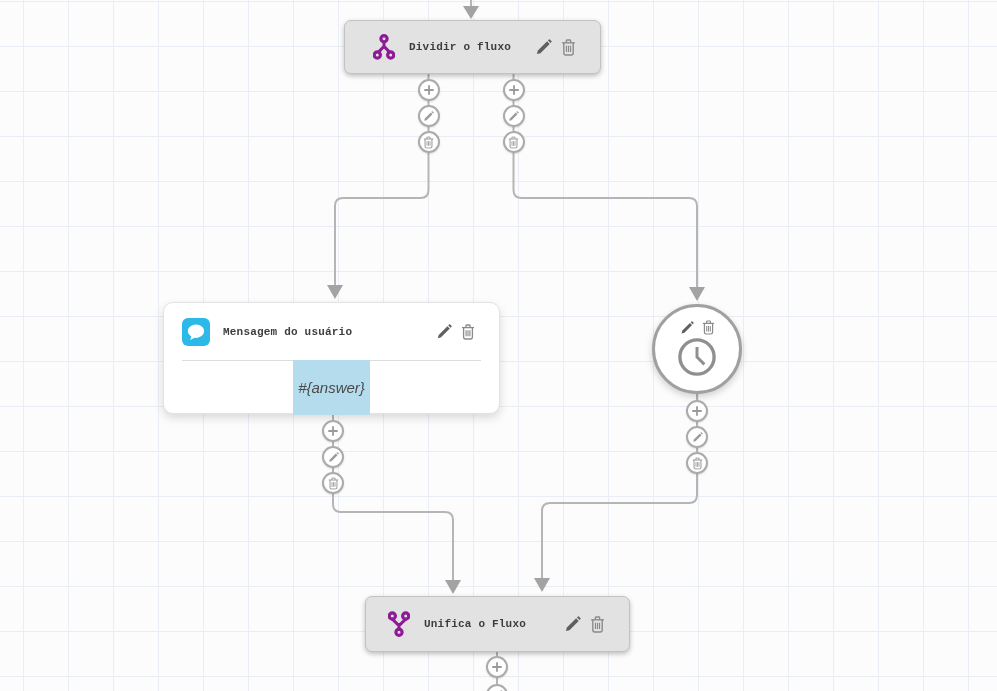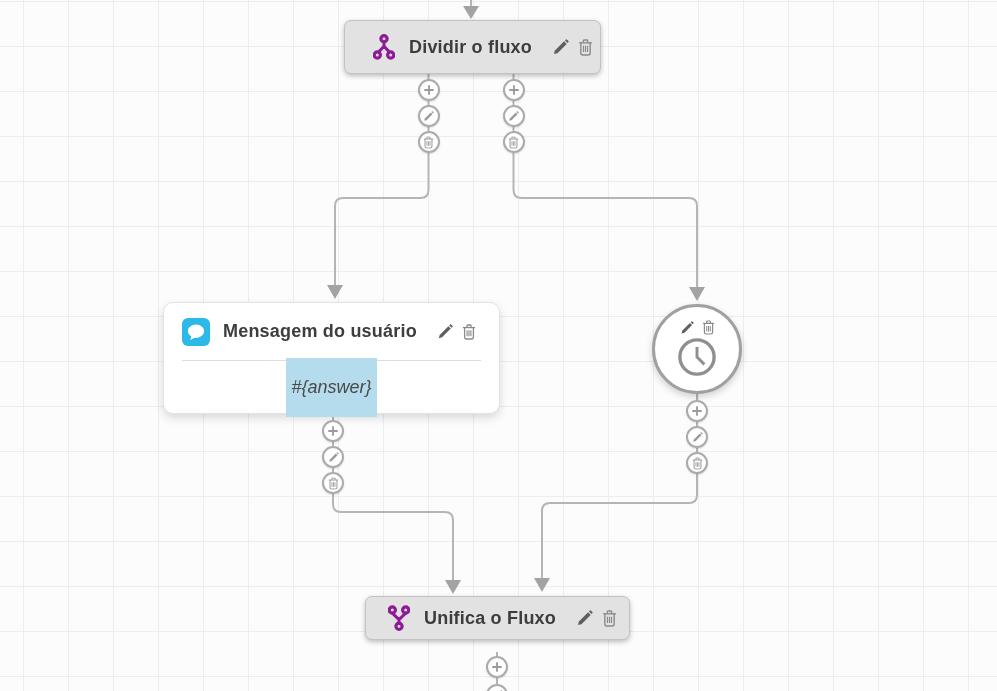--- a/index.html
+++ b/index.html
@@ -19,37 +19,37 @@
   }
   svg.overlay{position:absolute;left:0;top:0;z-index:1;pointer-events:none;}
   .wire{stroke:var(--connector);stroke-width:2;fill:none;}
   .ahead{fill:var(--arrow);stroke:none;}
 
   .node-bar{
     position:absolute;z-index:2;box-sizing:border-box;display:flex;align-items:center;
     background:var(--nodeGray);border:1px solid var(--nodeBorder);border-radius:7px;
     box-shadow:0 2px 5px rgba(0,0,0,.25);padding:0 24px 0 28px;
   }
-  .node-title{font-size:18px;font-weight:bold;color:var(--titleText);letter-spacing:.2px;white-space:nowrap;}
+  .node-title{font-size:11px;font-weight:bold;color:var(--titleText);letter-spacing:.2px;white-space:nowrap;font-family:Liberation Mono, monospace;}
   .type-icon{color:var(--purple);flex:0 0 auto;margin-right:14px;}
   .actions{display:flex;align-items:center;gap:9px;margin-left:auto;padding-left:20px;}
   .act{display:flex;align-items:center;justify-content:center;cursor:pointer;background:none;border:none;padding:0;}
   .act.pencil{color:var(--iconDark);}
   .act.trash{color:#8a8a8a;}
 
   .node-card{
     position:absolute;z-index:2;box-sizing:border-box;background:#fff;
     border:1px solid #e3e3e3;border-radius:10px;box-shadow:0 4px 10px rgba(0,0,0,.14);
   }
   .card-header{display:flex;align-items:center;height:57px;padding:0 24px 0 18px;}
   .chat-badge{width:28px;height:28px;border-radius:6px;background:var(--blue);display:flex;
     align-items:center;justify-content:center;color:#fff;flex:0 0 auto;margin-right:13px;}
   .card-divider{border:none;border-top:1px solid #ddd;margin:0 18px;}
   .card-body{height:52px;display:flex;align-items:center;justify-content:center;}
-  .var-chip{font-size:18px;font-style:italic;color:#4a4a4a;background:var(--highlightBg);padding:19px 5px;}
+  .var-chip{font-size:15px;font-style:italic;color:#4a4a4a;background:var(--highlightBg);padding:19px 5px;}
 
   .node-circle{
     position:absolute;z-index:2;box-sizing:border-box;width:90px;height:90px;border-radius:50%;
     background:#fff;border:3px solid #a0a0a0;box-shadow:0 3px 7px rgba(0,0,0,.18);
     display:flex;flex-direction:column;align-items:center;
   }
   .node-circle .actions{margin:13px 0 0 0;padding:0;gap:8px;}
   .clock-glyph{color:#8f8f8f;margin-top:1px;}
 
   .cbtn{
@@ -251,21 +251,21 @@
       <svg width="11" height="11" viewBox="0 0 16 16">
         <use href="#sym-pencil"></use>
       </svg>
     </button>
   <button class="cbtn" style="left:686px;top:452px;">
       <svg width="11" height="13" viewBox="0 0 14 16">
         <use href="#sym-trash"></use>
       </svg>
     </button>
 
-  <div class="node-bar" style="left:365px;top:596px;width:265px;height:44px;padding-left:22px;">
+  <div class="node-bar" style="left:365px;top:596px;width:265px;height:56px;padding-left:22px;">
     <svg class="type-icon" width="22" height="26">
         <use href="#sym-merge"></use>
       </svg>
     <span class="node-title">Unifica o Fluxo</span>
     <span class="actions">
       <button class="act pencil">
           <svg width="17" height="17" viewBox="0 0 16 16">
             <use href="#sym-pencil"></use>
           </svg>
         </button>

